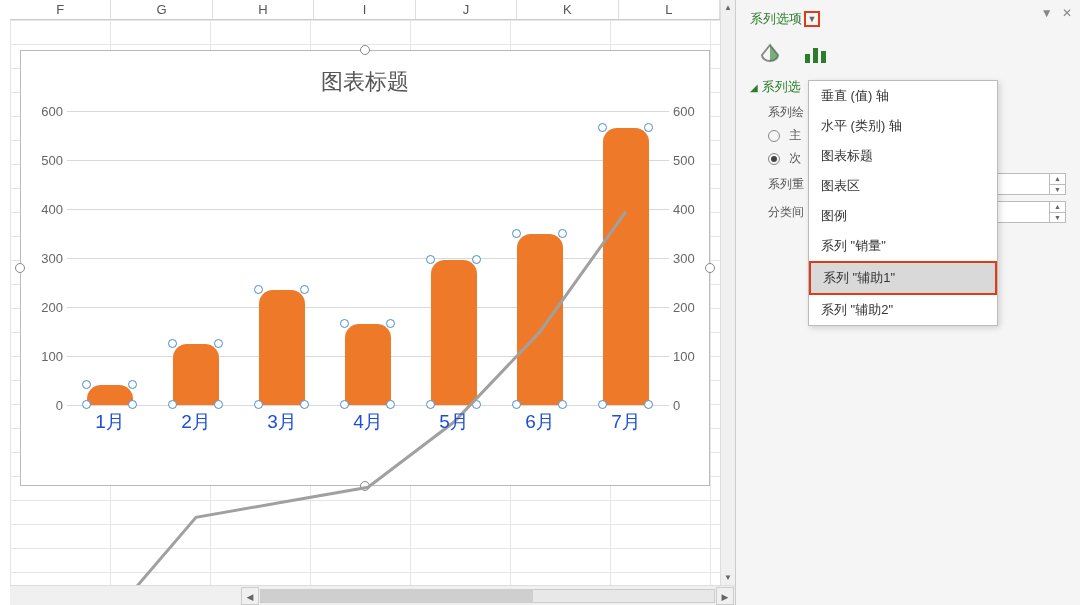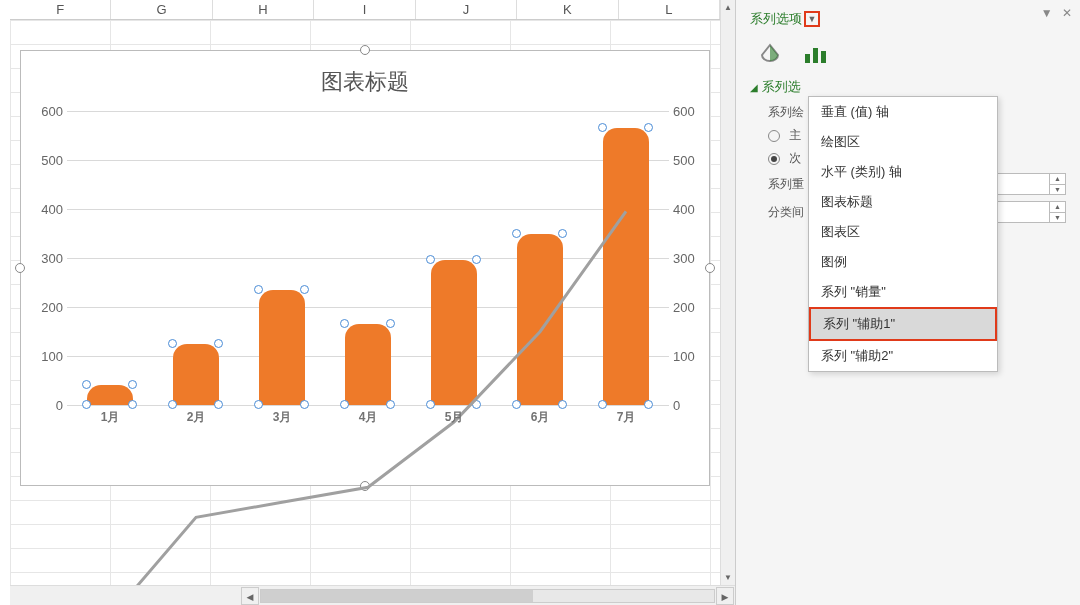--- a/index.html
+++ b/index.html
@@ -107,21 +107,21 @@
     stroke-width: 3;
     fill: none;
   }
 
   
   .y-ticks { position:absolute; left:-40px; top:0; bottom:0; width:36px; }
   .y-ticks span { position:absolute; right:0; font-size:13px; color:#666; transform:translateY(-50%); }
   .y2-ticks { position:absolute; right:-40px; top:0; bottom:0; width:36px; }
   .y2-ticks span { position:absolute; left:0; font-size:13px; color:#666; transform:translateY(-50%); }
   .x-ticks { position:absolute; left:0; right:0; bottom:-24px; height:20px; display:flex; }
-  .x-ticks span { flex:1; text-align:center; font-size:12px; color:#737373;font-weight:bold; }
+  .x-ticks span { flex:1; text-align:center; font-size:19px; color:#1d4ed8; }
 
   
   .legend {
     position:absolute; left:0; right:0; bottom:12px;
     text-align:center;
     font-size:13px; color:#666;
   }
   .leg-item { display:inline-block; margin: 0 12px; }
   .leg-swatch { display:inline-block; width:30px; height:8px; vertical-align:middle; margin-right:6px; }
   .leg-swatch.blue { background:#3f7fbf; }
@@ -207,21 +207,21 @@
     flex:1; height:22px; border:1px solid #bbb; background:#fff;
     display:flex; justify-content:flex-end;
   }
   .spin-btns{ width:16px; display:flex; flex-direction:column;}
   .spin-btns span{flex:1;font-size:7px;text-align:center;line-height:10px;color:#666;border-left:1px solid #bbb;}
   .spin-btns span:first-child{border-bottom:1px solid #bbb;}
 
   
   .dropdown {
     position:absolute;
-    top:96px; left:808px;
+    top:80px; left:808px;
     width:190px;
     background:#fff;
     border:1px solid #bbb;
     box-shadow: 2px 2px 6px rgba(0,0,0,.15);
     z-index: 50;
   }
   .dd-item {
     padding:6px 12px;
     font-size:13px;
     color:#333;
@@ -401,21 +401,20 @@
       <div class="spin-btns">
           <span>▲</span>
           <span>▼</span>
         </div>
     </div>
   </div>
 </div>
 
 <div class="dropdown" id="dropdown">
     <div class="dd-item">垂直 (值) 轴</div>
-    <div class="dd-item">绘图区</div>
     <div class="dd-item">水平 (类别) 轴</div>
     <div class="dd-item">图表标题</div>
     <div class="dd-item">图表区</div>
     <div class="dd-item">图例</div>
     <div class="dd-item">系列 "销量"</div>
     <div class="dd-item sel red-box">系列 "辅助1"</div>
     <div class="dd-item">系列 "辅助2"</div>
   </div>
 
 </body></html>

